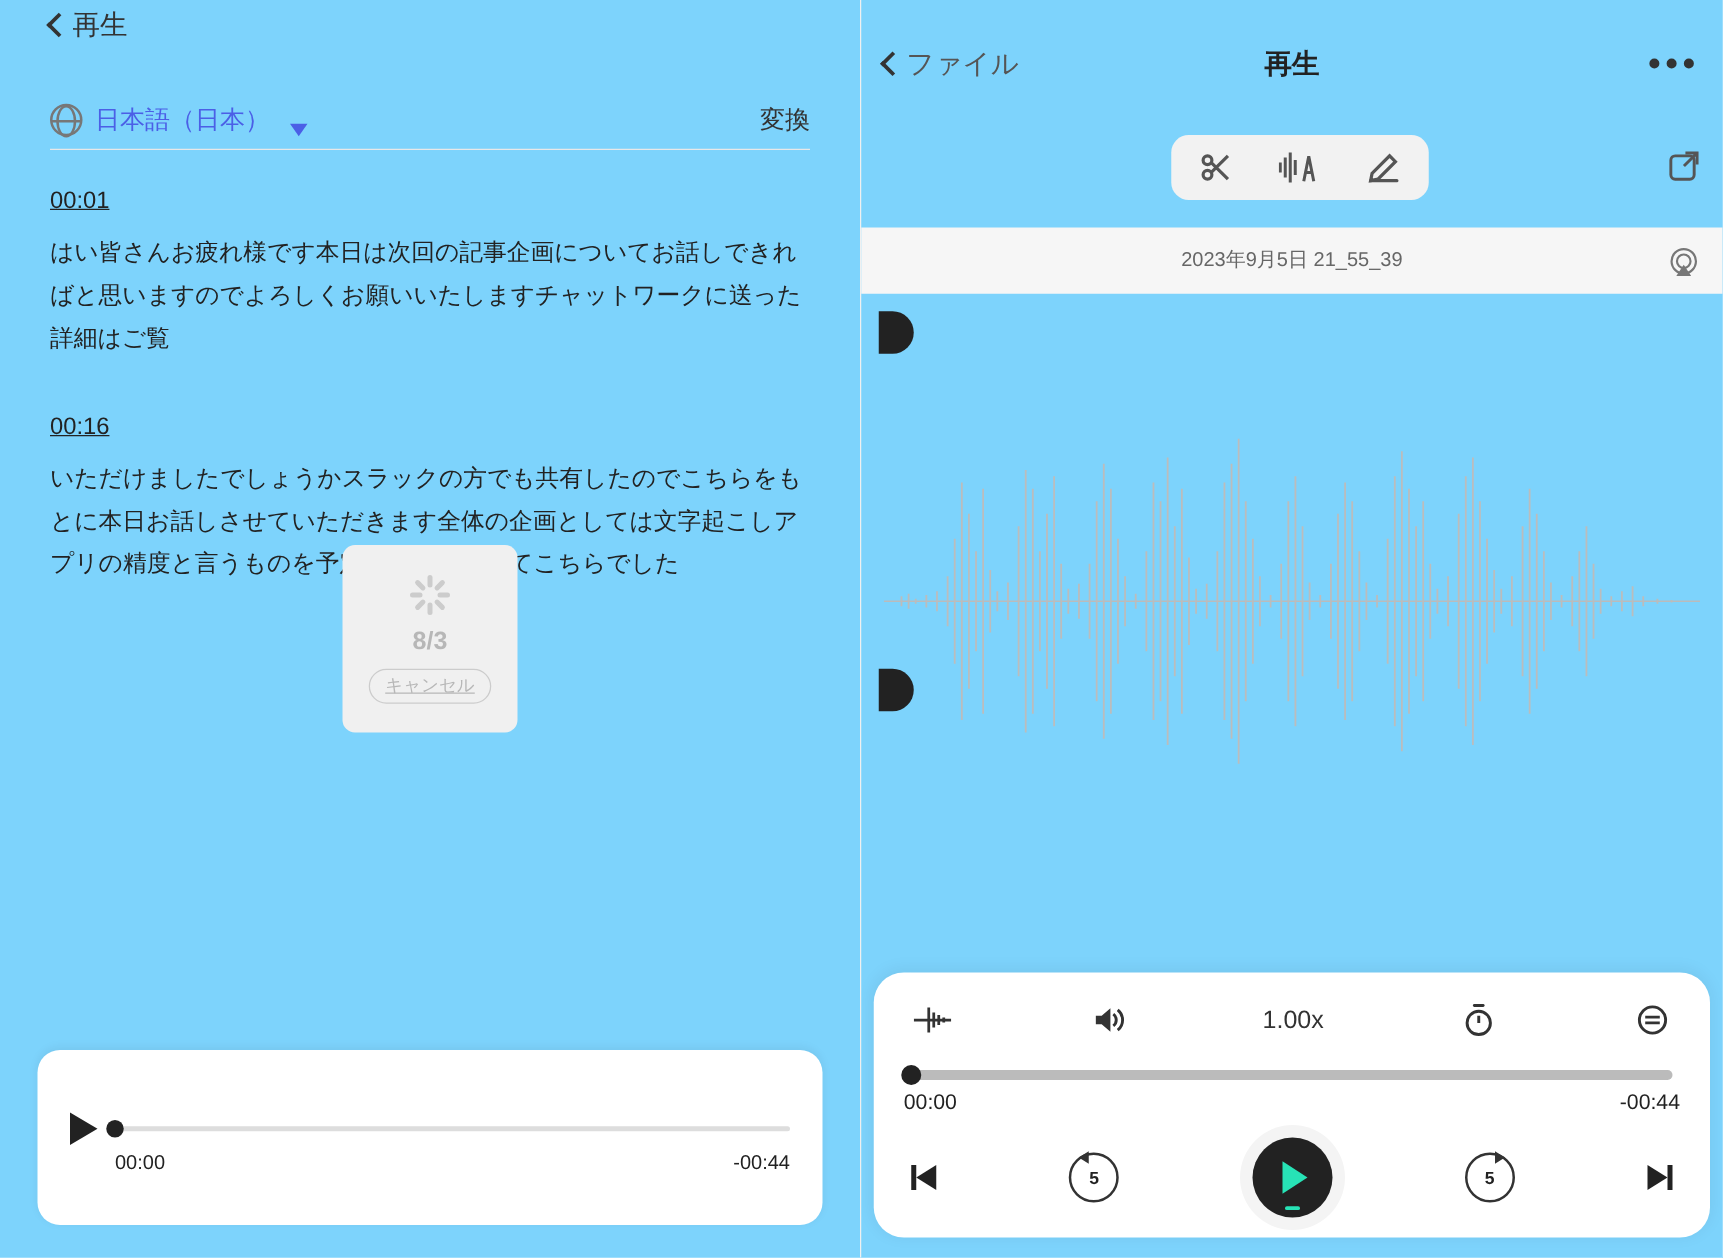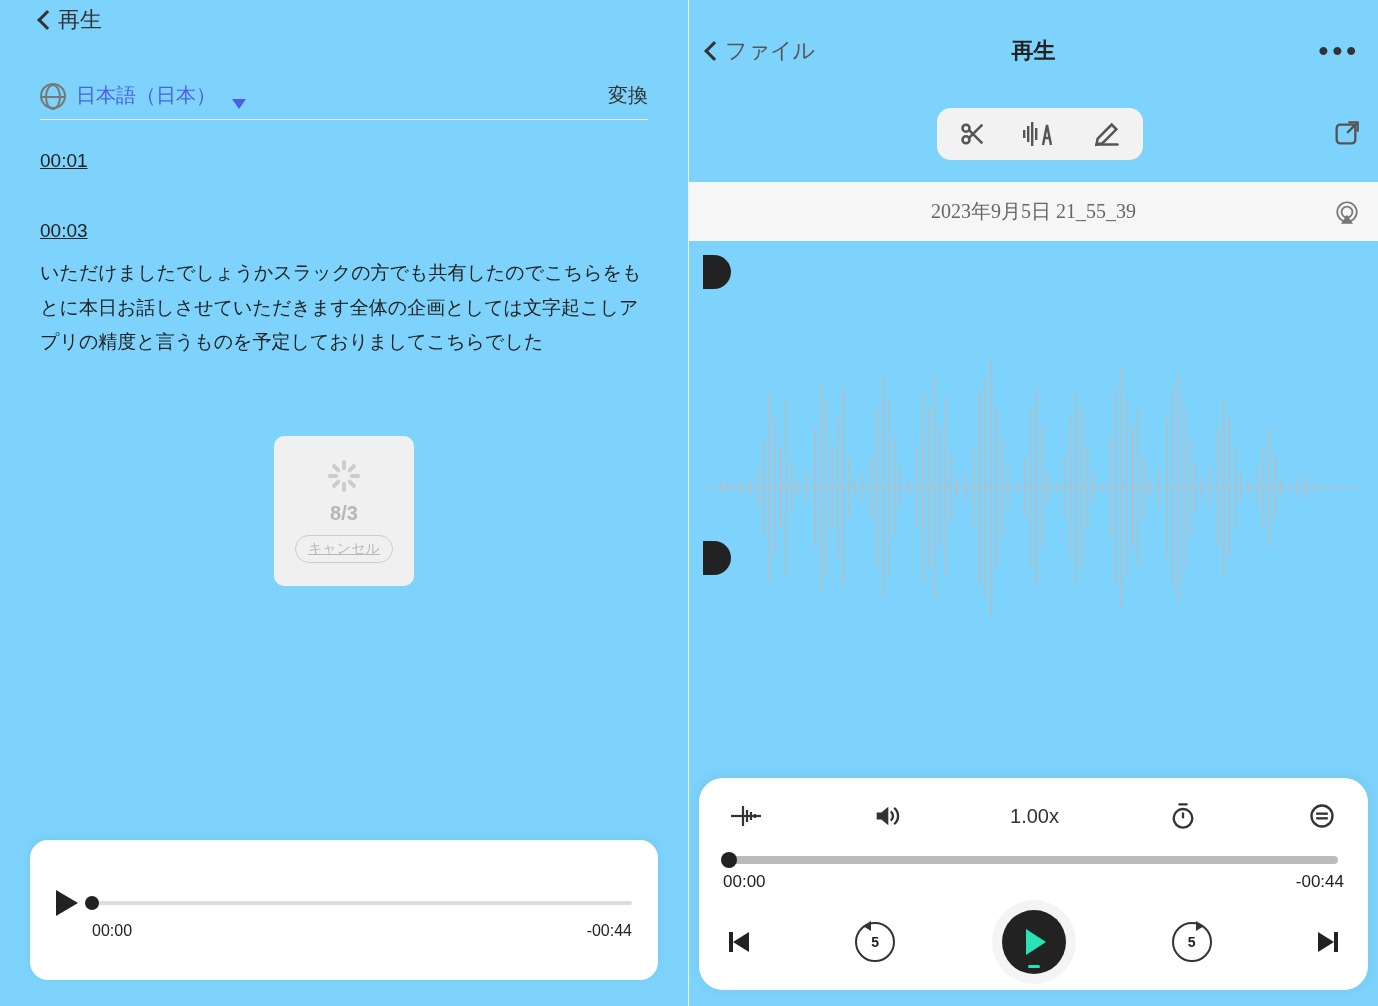--- a/index.html
+++ b/index.html
@@ -158,21 +158,21 @@
     display:flex; gap:36px; align-items:center;
     background:#f2f2f2; border-radius:14px; padding: 12px 22px;
   }
   .tool-i { color:#555; display:flex; align-items:center;}
 
   .titlebar {
     margin: 20px 0 0; padding: 16px 18px;
     background:#f6f6f6;
     display:flex; align-items:center; justify-content:center;
     position:relative;
-    font-size:20px; color:#666; font-weight:500;font-family:Liberation Serif, serif;
+    font-size:16px; color:#666; font-weight:500;
   }
   .cast-i { position:absolute; right:18px; }
 
   .wave {
     margin: 0 18px; height: 480px; position: relative;
   }
   .handle {
     position:absolute; left:-4px; width:28px; height:34px;
     background:#222; border-radius: 0 17px 17px 0;
   }
@@ -256,24 +256,25 @@
     <div class="lang-left">
       <span class="globe-i"></span>
       <span class="lang-sel">日本語（日本）</span>
       <span class="tri-down"></span>
     </div>
     <span class="convert">変換</span>
   </div>
 
   <div class="tx-block">
     <div class="ts">00:01</div>
+    <div class="tx-body">はい皆さんお疲れ様です本日は次回の記事企画についてお話しできればと思いますのでよろしくお願いいたしますチャットワークに送った詳細はご覧</div>
   </div>
 
   <div class="tx-block" style="margin-top:36px">
-    <div class="ts">00:03</div>
+    <div class="ts">00:16</div>
     <div class="tx-body">いただけましたでしょうかスラックの方でも共有したのでこちらをもとに本日お話しさせていただきます全体の企画としては文字起こしアプリの精度と言うものを予定しておりましてこちらでした</div>
   </div>
 
   <div class="loader">
     <div class="spinner">
       <span></span>
         <span></span>
         <span></span>
         <span></span>
       <span></span>

